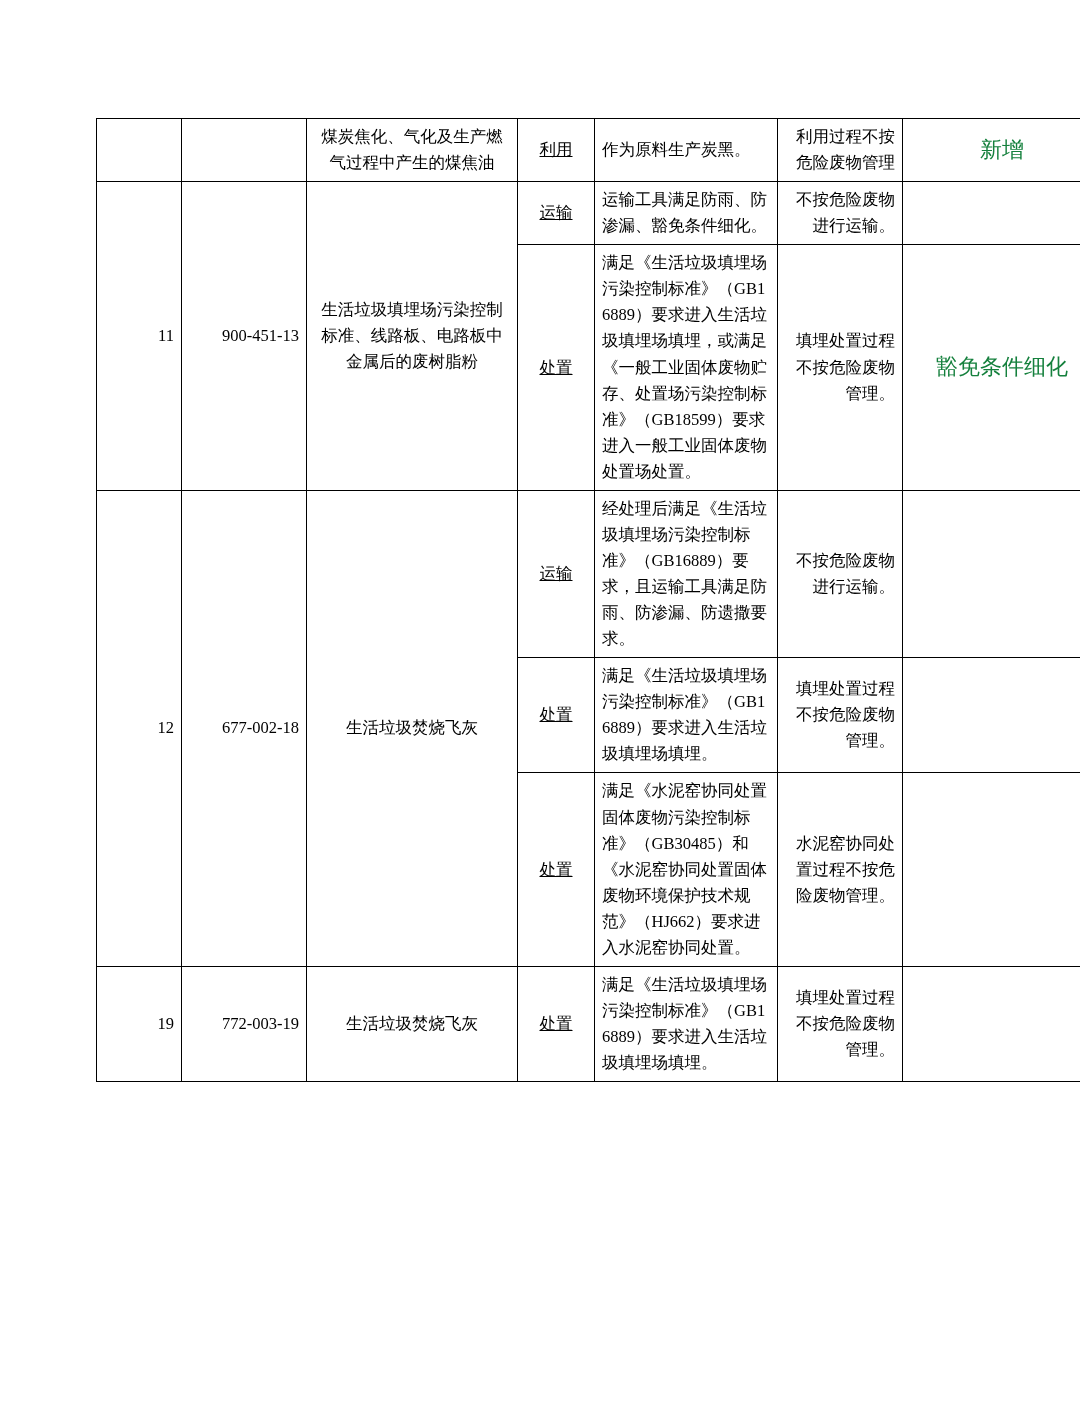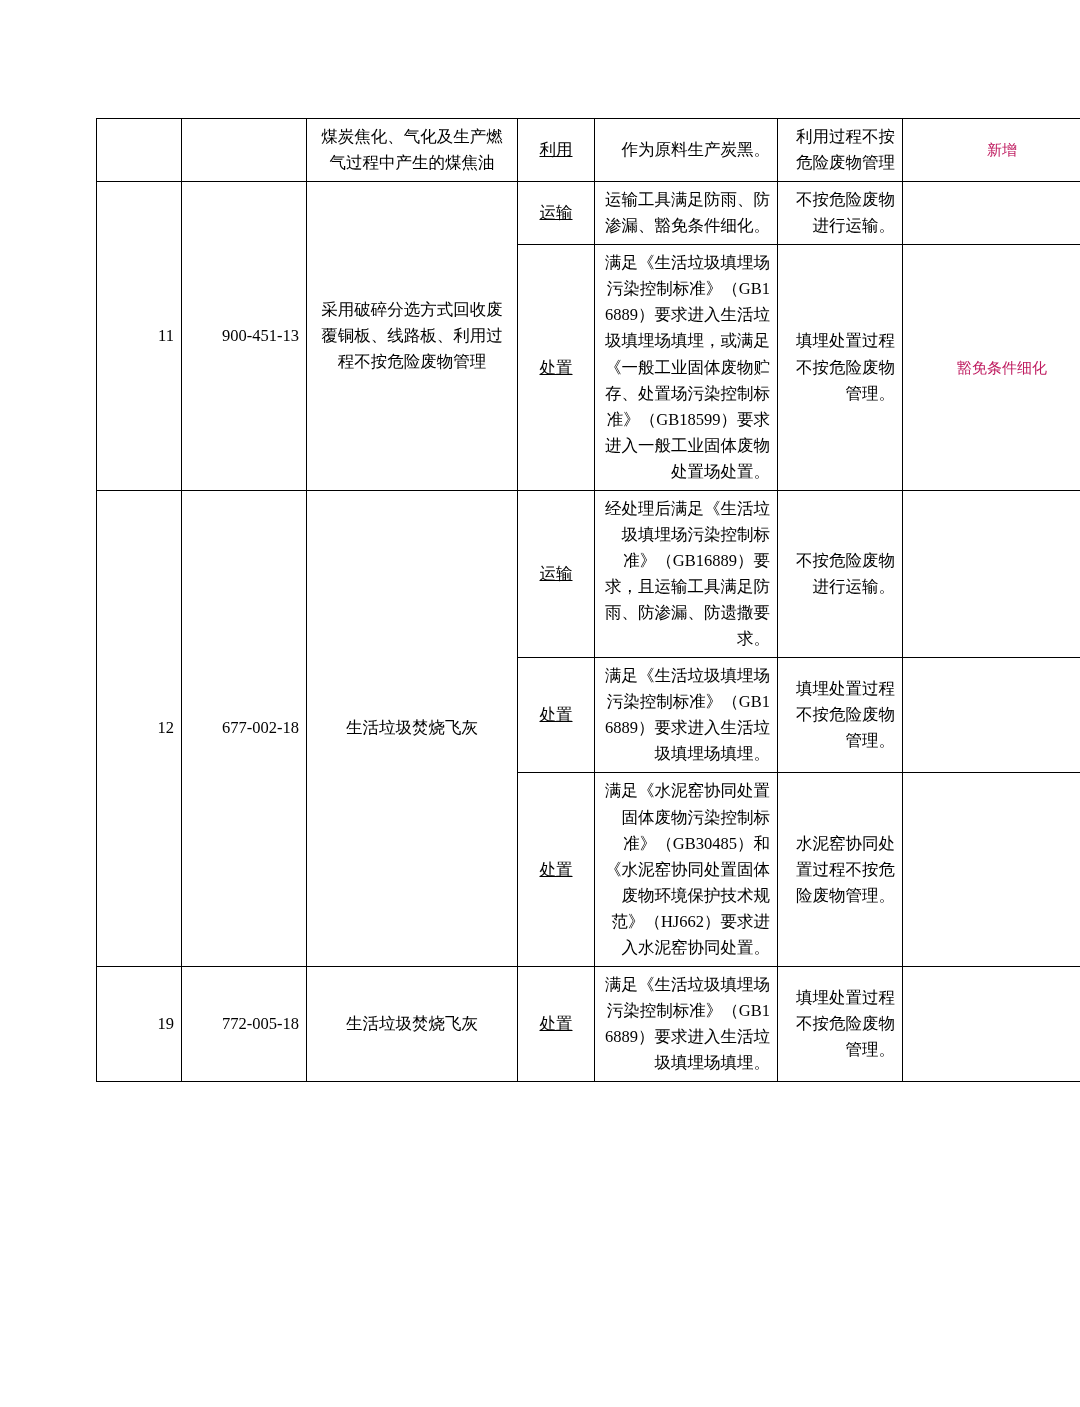--- a/index.html
+++ b/index.html
@@ -30,27 +30,27 @@
     vertical-align: middle;
     font-size: 16.5px;
     line-height: 1.58;
     padding: 5px 7px;
     word-break: break-all;
   }
   .c-num      { width: 70px;  text-align: right; }
   .c-code     { width: 110px; text-align: right; }
   .c-name     { width: 196px; text-align: center; }
   .c-way      { width: 62px;  text-align: center; text-decoration: underline; }
-  .c-cond     { width: 168px; text-align: right; }
+  .c-cond     { width: 168px; text-align: left; }
   .c-mgmt     { width: 110px; text-align: right; }
   .c-note     { width: 184px; text-align: center; }
 
   .note-red {
-    color: #be185d;
-    font-size: 15px;
+    color: #15803d;
+    font-size: 22px;
   }
 </style>
 </head>
 <body>
 
 <div class="page">
   <table class="doc-table">
     <tbody>
 
       <tr>
@@ -61,21 +61,21 @@
         <td class="c-cond">作为原料生产炭黑。</td>
         <td class="c-mgmt">利用过程不按危险废物管理</td>
         <td class="c-note">
           <span class="note-red">新增</span>
         </td>
       </tr>
 
       <tr>
         <td class="c-num" rowspan="2">11</td>
         <td class="c-code" rowspan="2">900-451-13</td>
-        <td class="c-name" rowspan="2">采用破碎分选方式回收废覆铜板、线路板、利用过程不按危险废物管理</td>
+        <td class="c-name" rowspan="2">生活垃圾填埋场污染控制标准、线路板、电路板中金属后的废树脂粉</td>
         <td class="c-way">运输</td>
         <td class="c-cond">运输工具满足防雨、防渗漏、豁免条件细化。</td>
         <td class="c-mgmt">不按危险废物进行运输。</td>
         <td class="c-note"></td>
       </tr>
       <tr>
         <td class="c-way">处置</td>
         <td class="c-cond">满足《生活垃圾填埋场污染控制标准》（GB16889）要求进入生活垃圾填埋场填埋，或满足《一般工业固体废物贮存、处置场污染控制标准》（GB18599）要求进入一般工业固体废物处置场处置。</td>
         <td class="c-mgmt">填埋处置过程不按危险废物管理。</td>
         <td class="c-note">
@@ -100,21 +100,21 @@
       </tr>
       <tr>
         <td class="c-way">处置</td>
         <td class="c-cond">满足《水泥窑协同处置固体废物污染控制标准》（GB30485）和《水泥窑协同处置固体废物环境保护技术规范》（HJ662）要求进入水泥窑协同处置。</td>
         <td class="c-mgmt">水泥窑协同处置过程不按危险废物管理。</td>
         <td class="c-note"></td>
       </tr>
 
       <tr>
         <td class="c-num">19</td>
-        <td class="c-code">772-005-18</td>
+        <td class="c-code">772-003-19</td>
         <td class="c-name">生活垃圾焚烧飞灰</td>
         <td class="c-way">处置</td>
         <td class="c-cond">满足《生活垃圾填埋场污染控制标准》（GB16889）要求进入生活垃圾填埋场填埋。</td>
         <td class="c-mgmt">填埋处置过程不按危险废物管理。</td>
         <td class="c-note"></td>
       </tr>
 
     </tbody>
   </table>
 </div>

